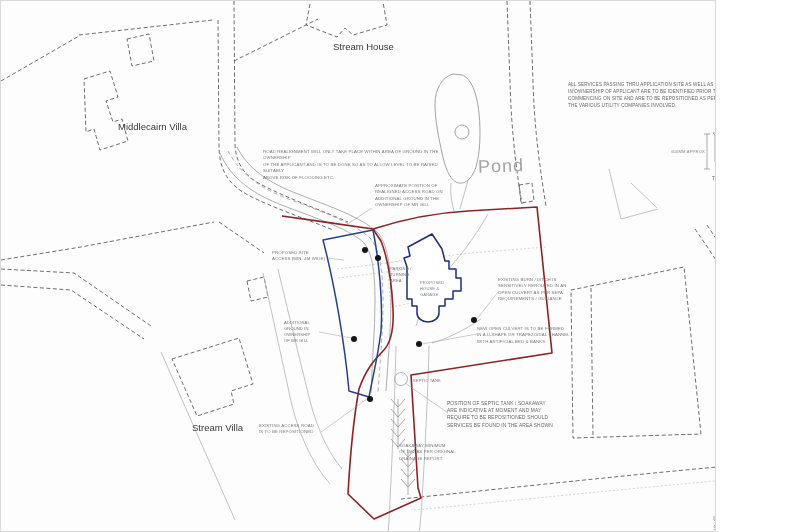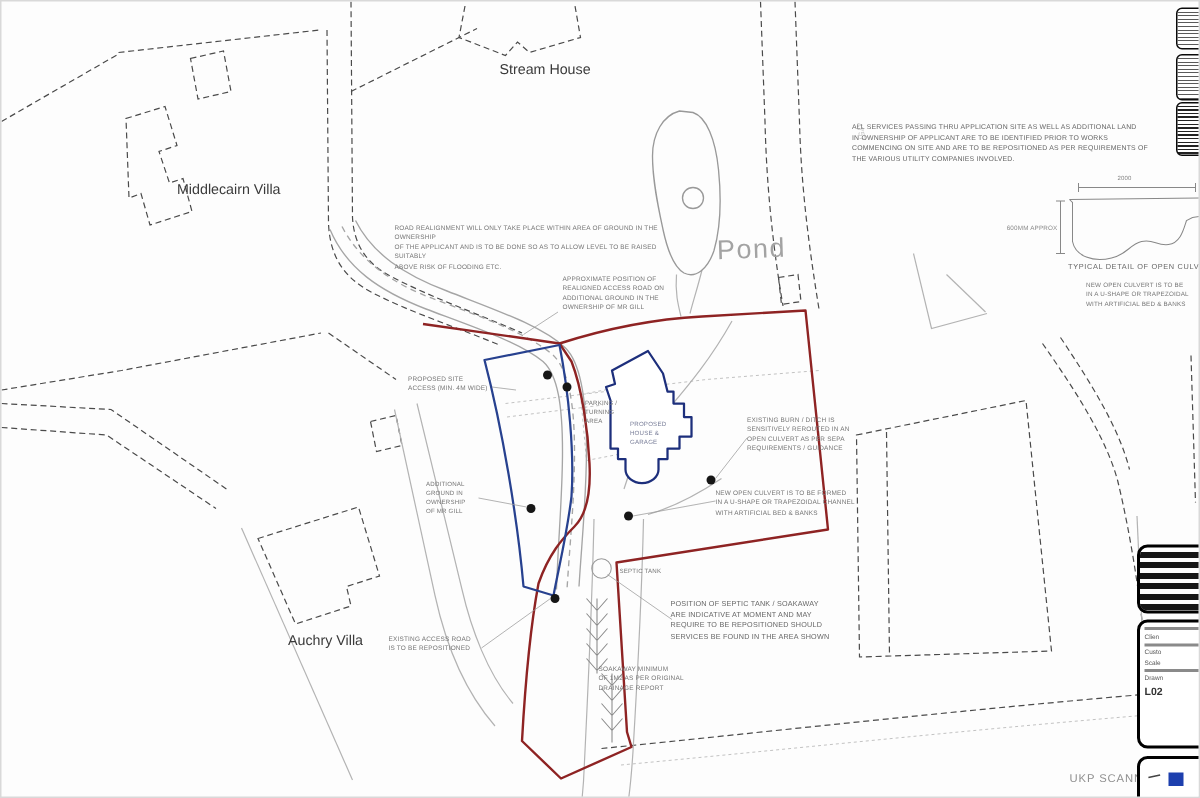--- a/index.html
+++ b/index.html
@@ -1,17 +1,17 @@
 <!DOCTYPE html>
 <html><head>
 <meta charset="utf-8">
 <style>
   html,body{margin:0;padding:0;background:#fff;}
   .canvas{
-    position:relative;width:800px;height:532px;background:#fdfdfd;
+    position:relative;width:716px;height:532px;background:#fdfdfd;
     overflow:hidden;font-family:"Liberation Sans",sans-serif;
     border:1px solid #d9d9d9;box-sizing:border-box;
   }
   .lines{position:absolute;left:0;top:0;}
   .lbl{position:absolute;color:#3a3a3a;white-space:nowrap;}
   .note{
     position:absolute;color:#777;white-space:pre-line;
     text-transform:uppercase;letter-spacing:.03em;line-height:1.5;
   }
   .pond-lbl{position:absolute;color:#a3a3a3;transform:rotate(-2deg);letter-spacing:1px;}
@@ -136,21 +136,21 @@
     <g stroke="#888" fill="none" stroke-width="0.7">
       <path d="M718 124 L796 124 M718 121 L718 127 M796 121 L796 127"></path>
       <path d="M706 133 L706 168 M703 133 L709 133 M703 168 L709 168"></path>
       <path d="M712 132 L800 131"></path>
       <path d="M712 132 L714 134 L714 160 C716 170 728 174 740 171 C750 169 752 162 760 160 C768 158 770 163 778 162 C786 161 788 152 790 146 L794 144 L800 143"></path>
     </g>
   </svg>
 
   <div class="lbl" style="left:332px;top:40px;font-size:9.5px;">Stream House</div>
   <div class="lbl" style="left:117px;top:120px;font-size:9.5px;">Middlecairn Villa</div>
-  <div class="lbl" style="left:191px;top:421px;font-size:9.5px;">Auchry Villa</div>
+  <div class="lbl" style="left:191px;top:421px;font-size:9.5px;">Stream Villa</div>
   <div class="pond-lbl" style="left:477px;top:155px;font-size:18px;">Pond</div>
   <div class="faint-num" style="left:566px;top:84px;font-size:5.5px;">4757</div>
   <div class="scan-lbl" style="left:712px;top:513px;font-size:7.5px;">UKP SCANNED</div>
 
   <div class="note" style="left:262px;top:148px;width:186px;font-size:4.3px;">ROAD REALIGNMENT WILL ONLY TAKE PLACE WITHIN AREA OF GROUND IN THE OWNERSHIP
 OF THE APPLICANT AND IS TO BE DONE SO AS TO ALLOW LEVEL TO BE RAISED SUITABLY
 ABOVE RISK OF FLOODING ETC.</div>
   <div class="note" style="left:567px;top:81px;width:234px;font-size:4.6px;color:#666;">ALL SERVICES PASSING THRU APPLICATION SITE AS WELL AS ADDITIONAL LAND
 IN OWNERSHIP OF APPLICANT ARE TO BE IDENTIFIED PRIOR TO WORKS
 COMMENCING ON SITE AND ARE TO BE REPOSITIONED AS PER REQUIREMENTS OF

